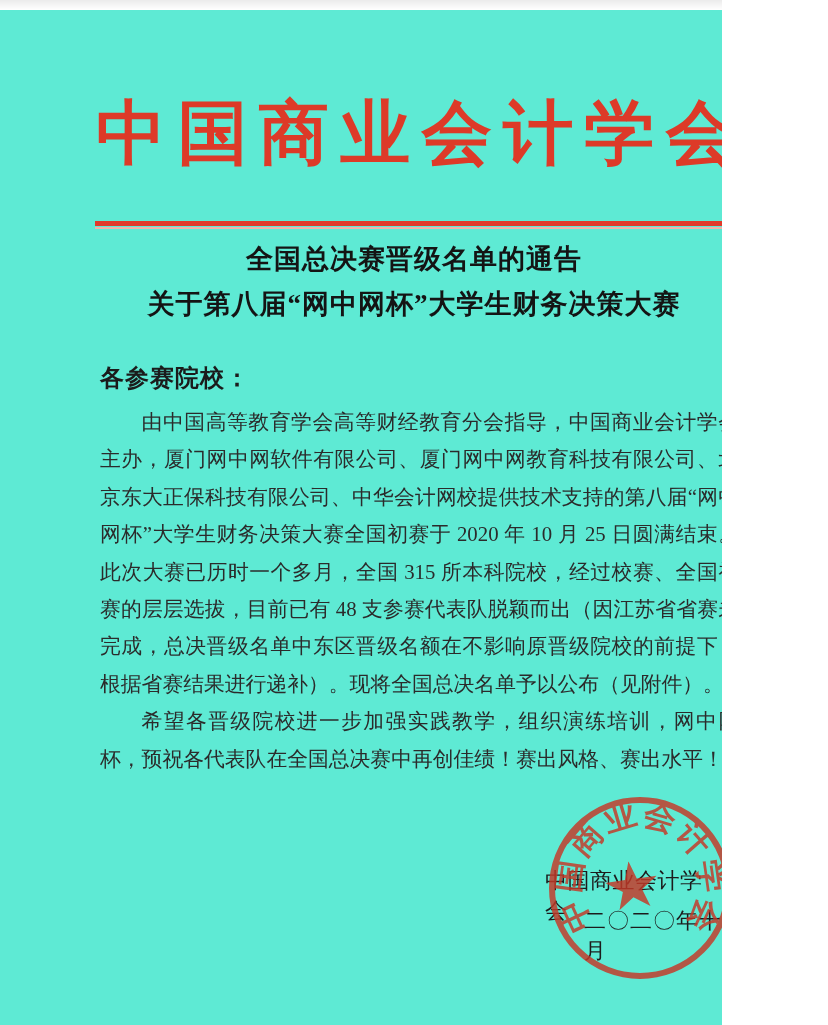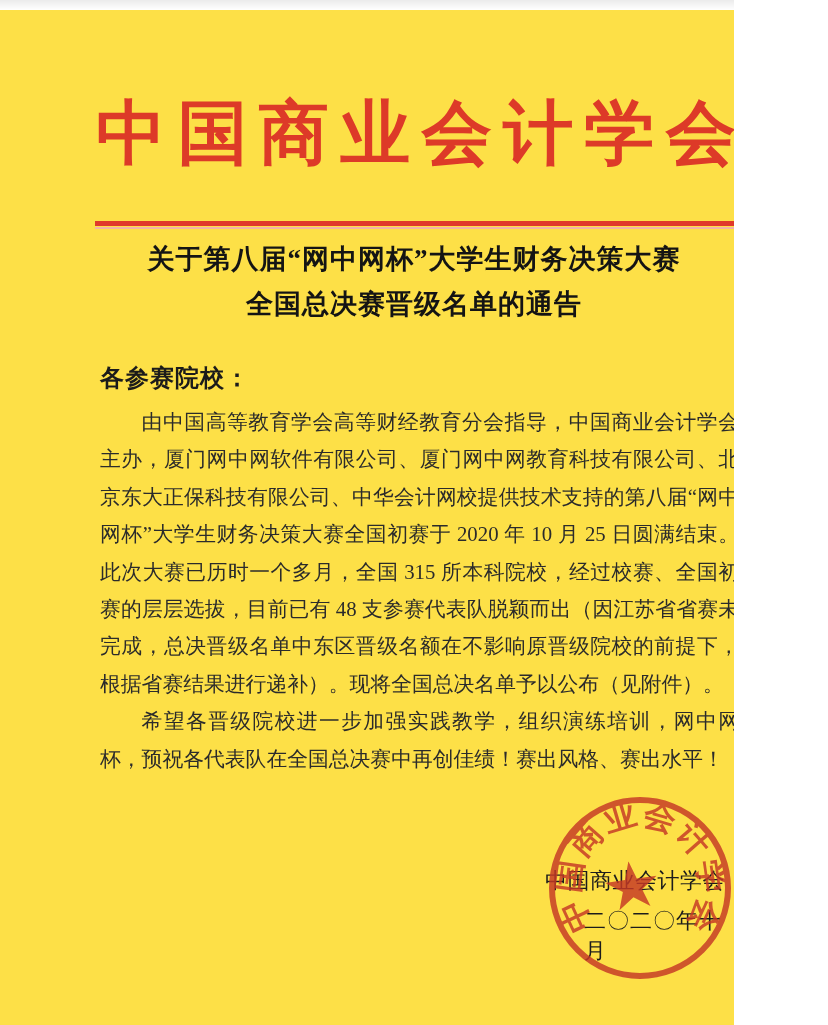--- a/index.html
+++ b/index.html
@@ -1,23 +1,22 @@
 <!DOCTYPE html>
 <html><head>
 <meta charset="utf-8">
 <style>
   html,body { margin:0; padding:0; background:#ffffff; }
   .page {
     position:relative;
     width:722px;
     height:1025px;
-    background:#fde047;
+    background:#5eead4;
     overflow:hidden;
     font-family:"Liberation Serif","DejaVu Serif",serif;
-    padding-left:12px;
   }
   .top-shade {
     position:absolute; top:0; left:0; width:828px; height:10px;
     background:linear-gradient(#ebebeb,#ffffff);
   }
   .org-header {
     position:absolute; top:94px; left:96px; width:640px;
     font-size:70px; font-weight:bold; color:#dd3a28;
     line-height:80px; white-space:nowrap;
     text-align:justify; text-align-last:justify;
@@ -83,22 +82,22 @@
   <div class="top-shade"></div>
 
   <div class="org-header">中国商业会计学会</div>
 
   <div class="rule">
     <div class="rule-thick"></div>
     <div class="rule-thin"></div>
   </div>
 
   <div class="doc-title">
+    <div>全国总决赛晋级名单的通告</div>
     <div>关于第八届“网中网杯”大学生财务决策大赛</div>
-    <div>全国总决赛晋级名单的通告</div>
   </div>
 
   <div class="salutation">各参赛院校：</div>
 
   <div class="body-text">
     <p>由中国高等教育学会高等财经教育分会指导，中国商业会计学会主办，厦门网中网软件有限公司、厦门网中网教育科技有限公司、北京东大正保科技有限公司、中华会计网校提供技术支持的第八届“网中网杯”大学生财务决策大赛全国初赛于 2020 年 10 月 25 日圆满结束。此次大赛已历时一个多月，全国 315 所本科院校，经过校赛、全国初赛的层层选拔，目前已有 48 支参赛代表队脱颖而出（因江苏省省赛未完成，总决晋级名单中东区晋级名额在不影响原晋级院校的前提下，根据省赛结果进行递补）。现将全国总决名单予以公布（见附件）。</p>
     <p>希望各晋级院校进一步加强实践教学，组织演练培训，网中网杯，预祝各代表队在全国总决赛中再创佳绩！赛出风格、赛出水平！</p>
   </div>
 
   <div class="sig-org">中国商业会计学会</div>

